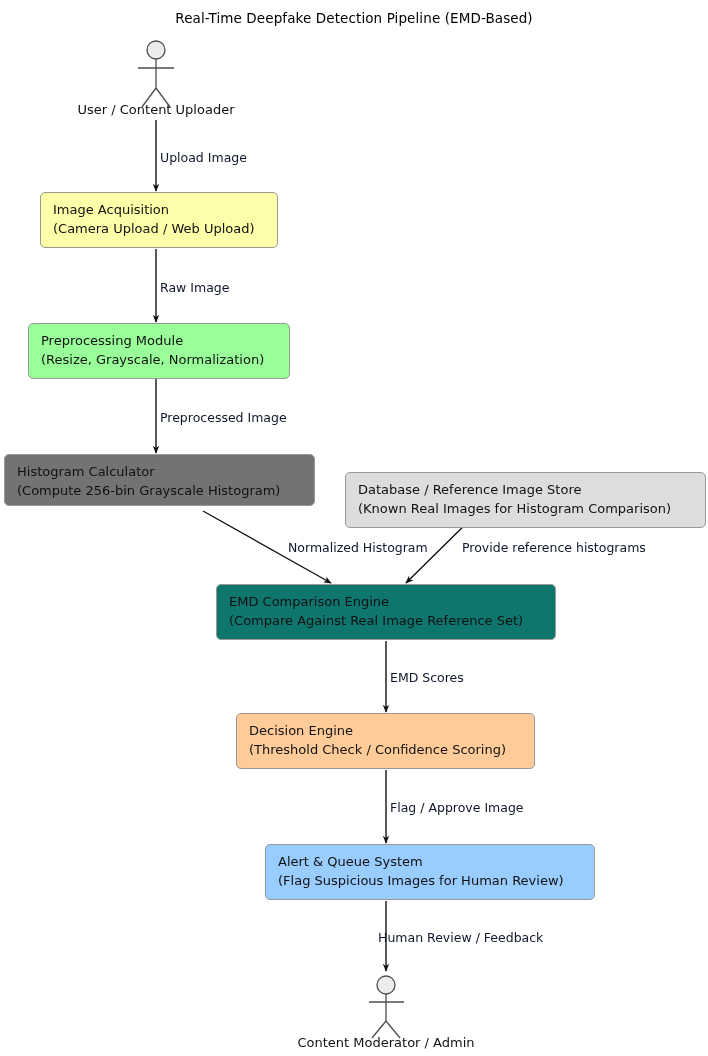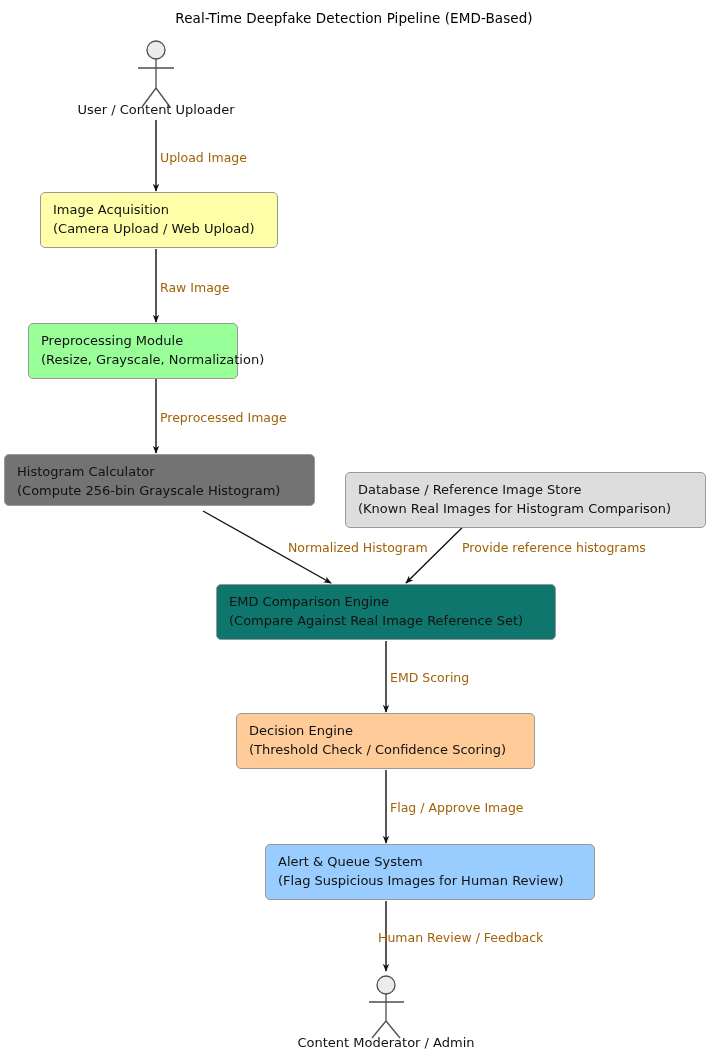--- a/index.html
+++ b/index.html
@@ -61,21 +61,21 @@
     font-size: 13px;
     line-height: 16px;
     color: #111111;
     white-space: nowrap;
     text-align: center;
   }
   .edge-label {
     position: absolute;
     font-size: 12.5px;
     line-height: 15px;
-    color: #a16207;
+    color: #0f172a;
     white-space: nowrap;
     background: transparent;
   }
 </style>
 </head>
 <body>
 
 <div id="canvas">
 
   <div class="diagram-title">Real-Time Deepfake Detection Pipeline (EMD-Based)</div>
@@ -124,21 +124,21 @@
 
   <div class="actor-label" style="left:56px; top:102px; width:200px;">User / Content Uploader</div>
 
   <div class="actor-label" style="left:286px; top:1035px; width:200px;">Content Moderator / Admin</div>
 
   <div class="node" style="left:40px; top:192px; width:238px; height:56px; background:#ffffaa;">
     <span class="line1">Image Acquisition</span>
     <span class="line2">(Camera Upload / Web Upload)</span>
   </div>
 
-  <div class="node" style="left:28px; top:323px; width:210px; height:56px; background:#99ff99;">
+  <div class="node" style="left:28px; top:323px; width:262px; height:56px; background:#99ff99;">
     <span class="line1">Preprocessing Module</span>
     <span class="line2">(Resize, Grayscale, Normalization)</span>
   </div>
 
   <div class="node" style="left:4px; top:454px; width:311px; height:52px; background:#737373;">
     <span class="line1">Histogram Calculator</span>
     <span class="line2">(Compute 256-bin Grayscale Histogram)</span>
   </div>
 
   <div class="node" style="left:345px; top:472px; width:361px; height:56px; background:#dddddd;">
@@ -164,19 +164,19 @@
   <div class="edge-label" style="left:160px; top:150px;">Upload Image</div>
 
   <div class="edge-label" style="left:160px; top:280px;">Raw Image</div>
 
   <div class="edge-label" style="left:160px; top:410px;">Preprocessed Image</div>
 
   <div class="edge-label" style="left:288px; top:540px;">Normalized Histogram</div>
 
   <div class="edge-label" style="left:462px; top:540px;">Provide reference histograms</div>
 
-  <div class="edge-label" style="left:390px; top:670px;">EMD Scoring</div>
+  <div class="edge-label" style="left:390px; top:670px;">EMD Scores</div>
 
   <div class="edge-label" style="left:390px; top:800px;">Flag / Approve Image</div>
 
   <div class="edge-label" style="left:378px; top:930px;">Human Review / Feedback</div>
 
 </div>
 
 </body></html>

